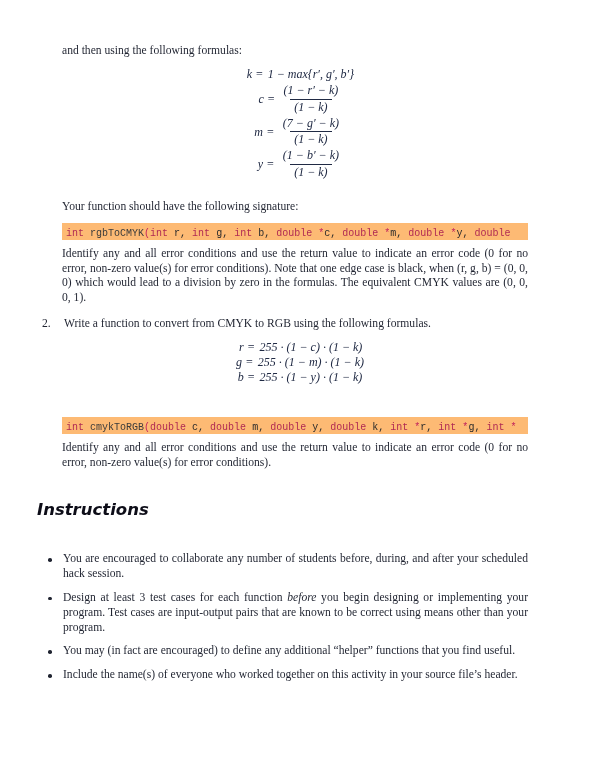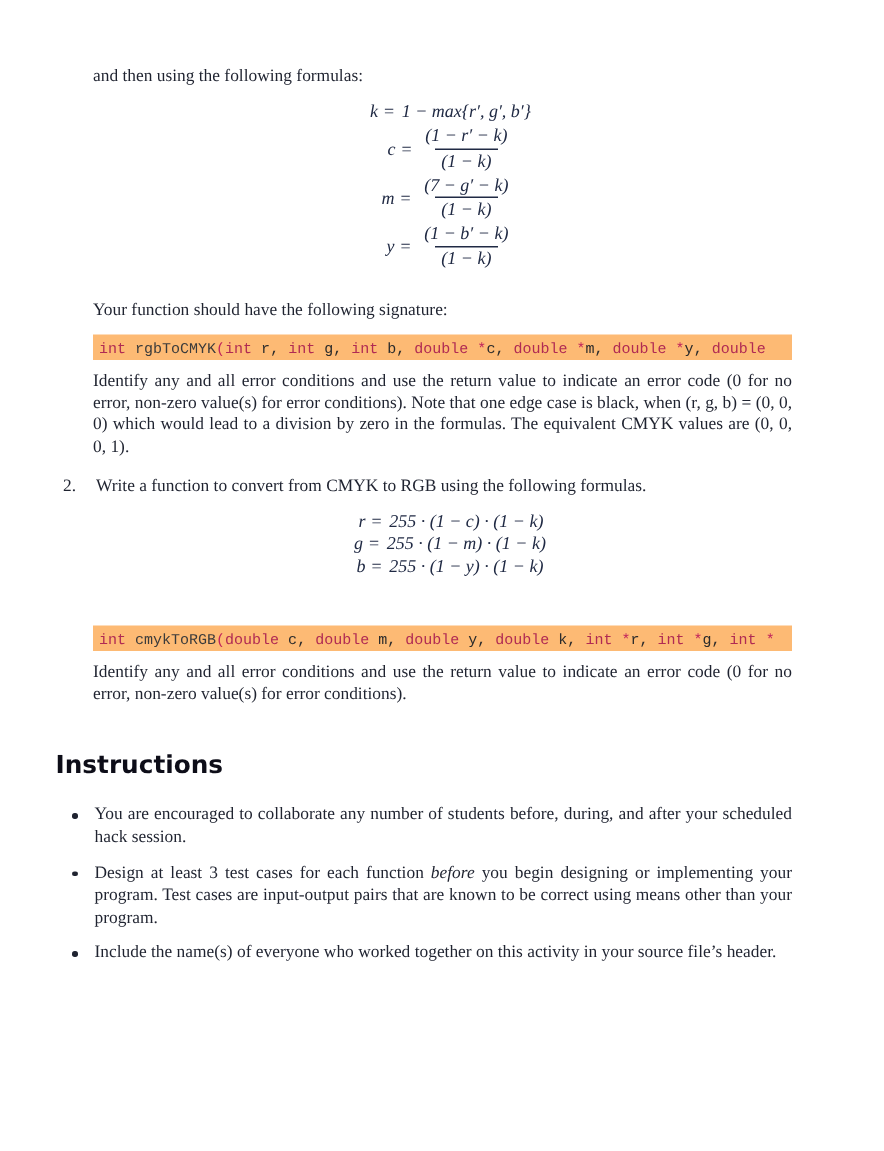--- a/index.html
+++ b/index.html
@@ -141,22 +141,23 @@
     border-radius: 50%;
     background: #1f2330;
   }
   
   h2.section-heading {
     font-family: "DejaVu Sans", "Liberation Sans", sans-serif;
     font-weight: bold;
     font-size: 16.5px;
     line-height: 20px;
     color: #0d0d18;
-    margin: 0 0 0 -25px;
+    margin: 0 0 16px -25px;
     letter-spacing: 0px;
+    font-style: italic;
   }
   em.it { font-style: italic; }
 </style>
 </head>
 <body>
 
 <div class="page">
 
   <p class="body-text lead-line">and then using the following formulas:</p>
 
@@ -261,17 +262,21 @@
   <li>
         <span class="dot"></span>
         <p class="body-text"><span>You are encouraged to collaborate any number of students before, during, and after your scheduled hack session.</span></p>
       </li>
       <li>
         <span class="dot"></span>
         <p class="body-text"><span>Design at least 3 test cases for each function </span><em class="it">before</em><span> you begin designing or implementing your program.  Test cases are input-output pairs that are known to be correct using means other than your program.</span></p>
       </li>
       <li>
         <span class="dot"></span>
+        <p class="body-text"><span>You may (in fact are encouraged) to define any additional “helper” functions that you find useful.</span></p>
+      </li>
+      <li>
+        <span class="dot"></span>
         <p class="body-text"><span>Include the name(s) of everyone who worked together on this activity in your source file’s header.</span></p>
       </li>
     </ul>
 
 </div>
 
 </body></html>

